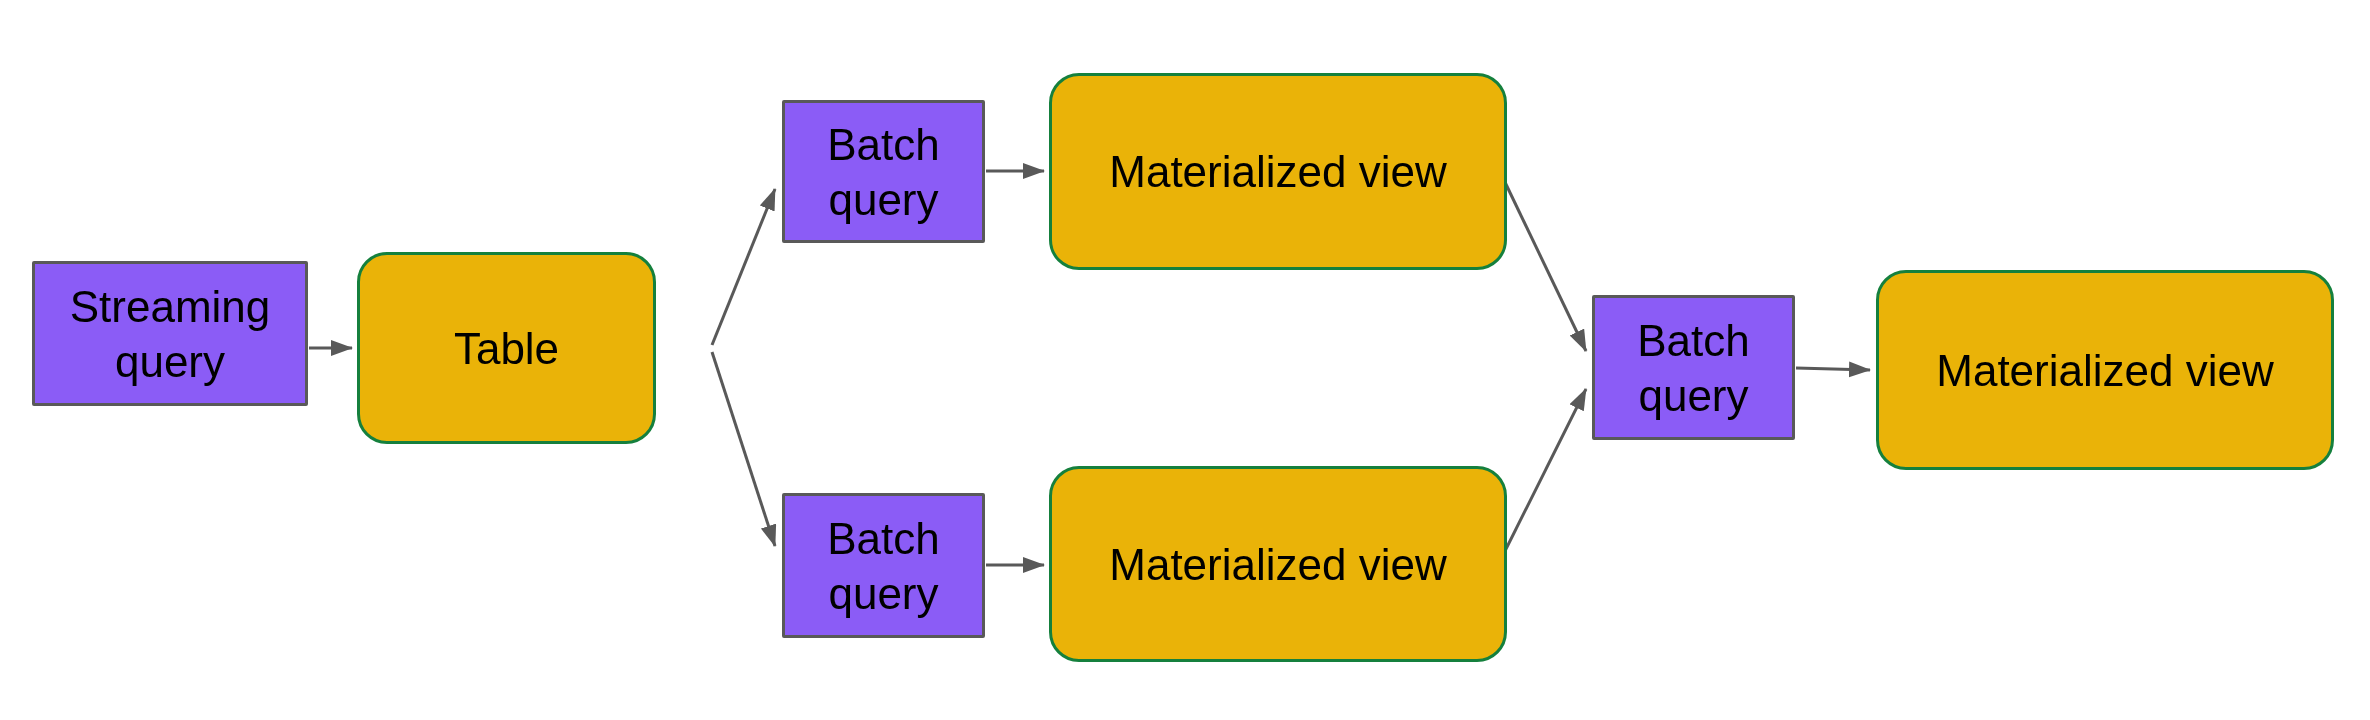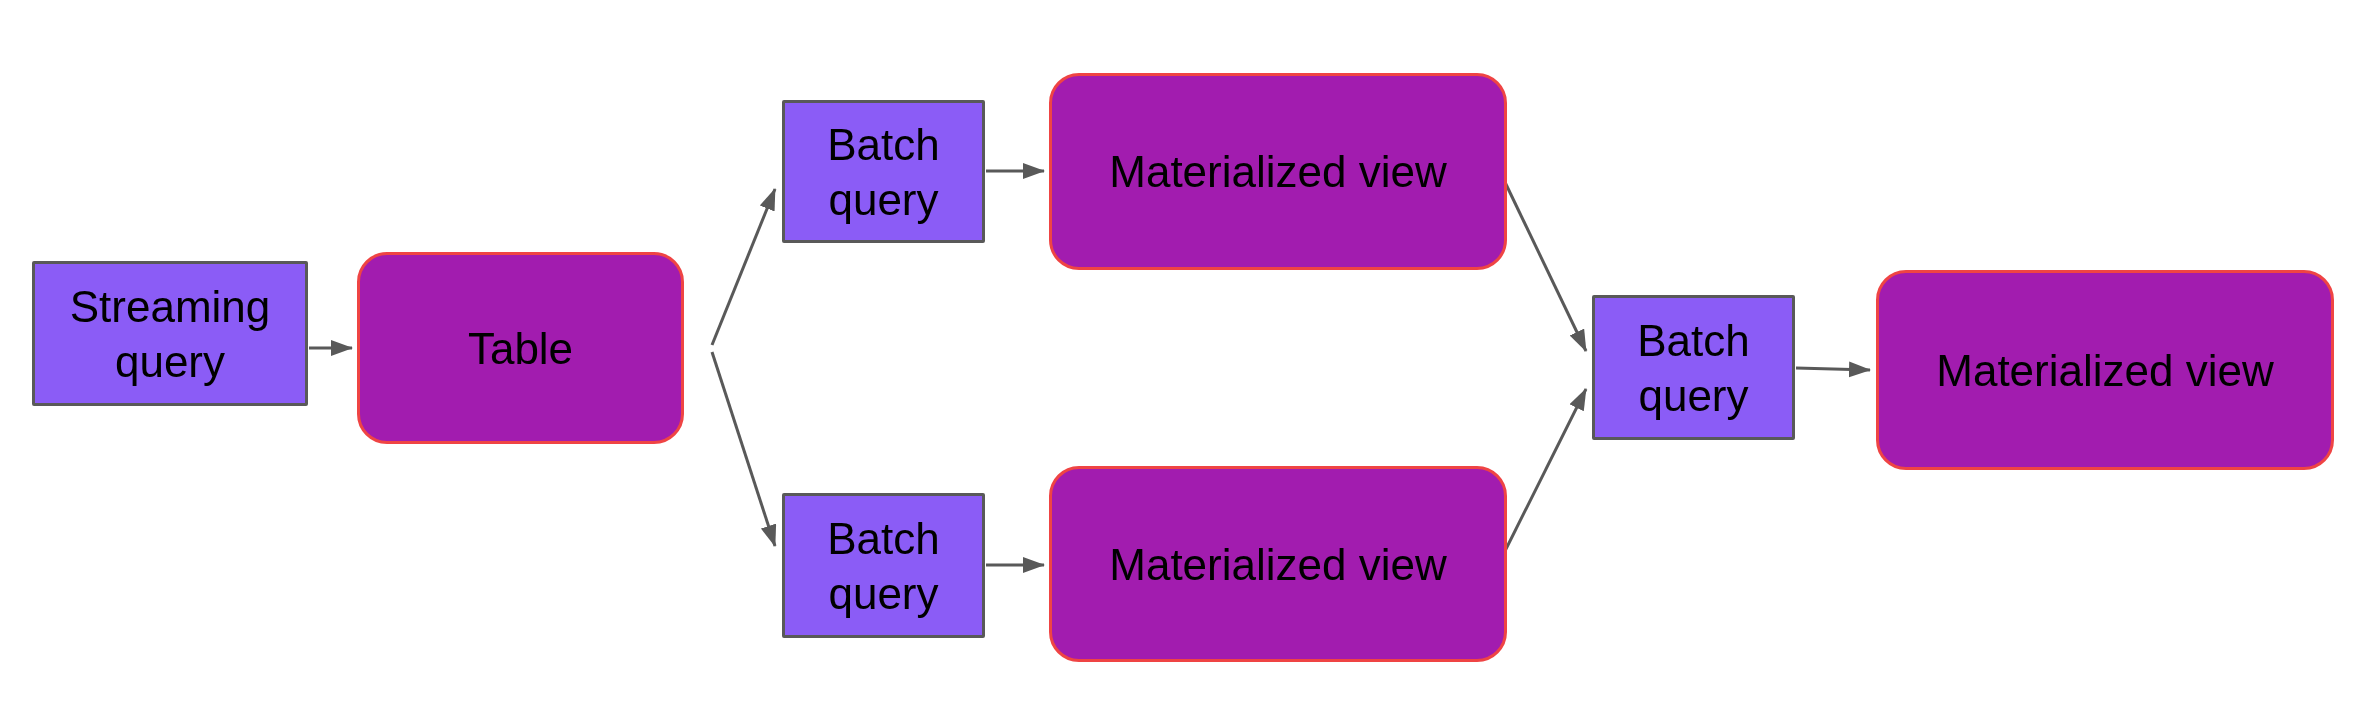--- a/index.html
+++ b/index.html
@@ -34,27 +34,27 @@
     line-height: 1.25;
     box-sizing: border-box;
     padding: 0 10px;
   }
   .node.query {
     background: #8b5cf6;
     border: 3px solid #595959;
     border-radius: 2px;
   }
   .node.view {
-    background: #a21caf;
-    border: 3px solid #ef4444;
+    background: #eab308;
+    border: 3px solid #15803d;
     border-radius: 30px;
   }
   
   .pos-streaming-query       { left: 32px;   top: 261px; width: 276px; height: 145px; }
-  .pos-table                 { left: 357px;  top: 252px; width: 327px; height: 192px; }
+  .pos-table                 { left: 357px;  top: 252px; width: 299px; height: 192px; }
   .pos-batch-query-top       { left: 782px;  top: 100px; width: 203px; height: 143px; }
   .pos-materialized-view-top { left: 1049px; top: 73px;  width: 458px; height: 197px; }
   .pos-batch-query-bottom    { left: 782px;  top: 493px; width: 203px; height: 145px; }
   .pos-materialized-view-bottom { left: 1049px; top: 466px; width: 458px; height: 196px; }
   .pos-batch-query-right     { left: 1592px; top: 295px; width: 203px; height: 145px; }
   .pos-materialized-view-right { left: 1876px; top: 270px; width: 458px; height: 200px; }
 </style>
 </head>
 <body>
 

